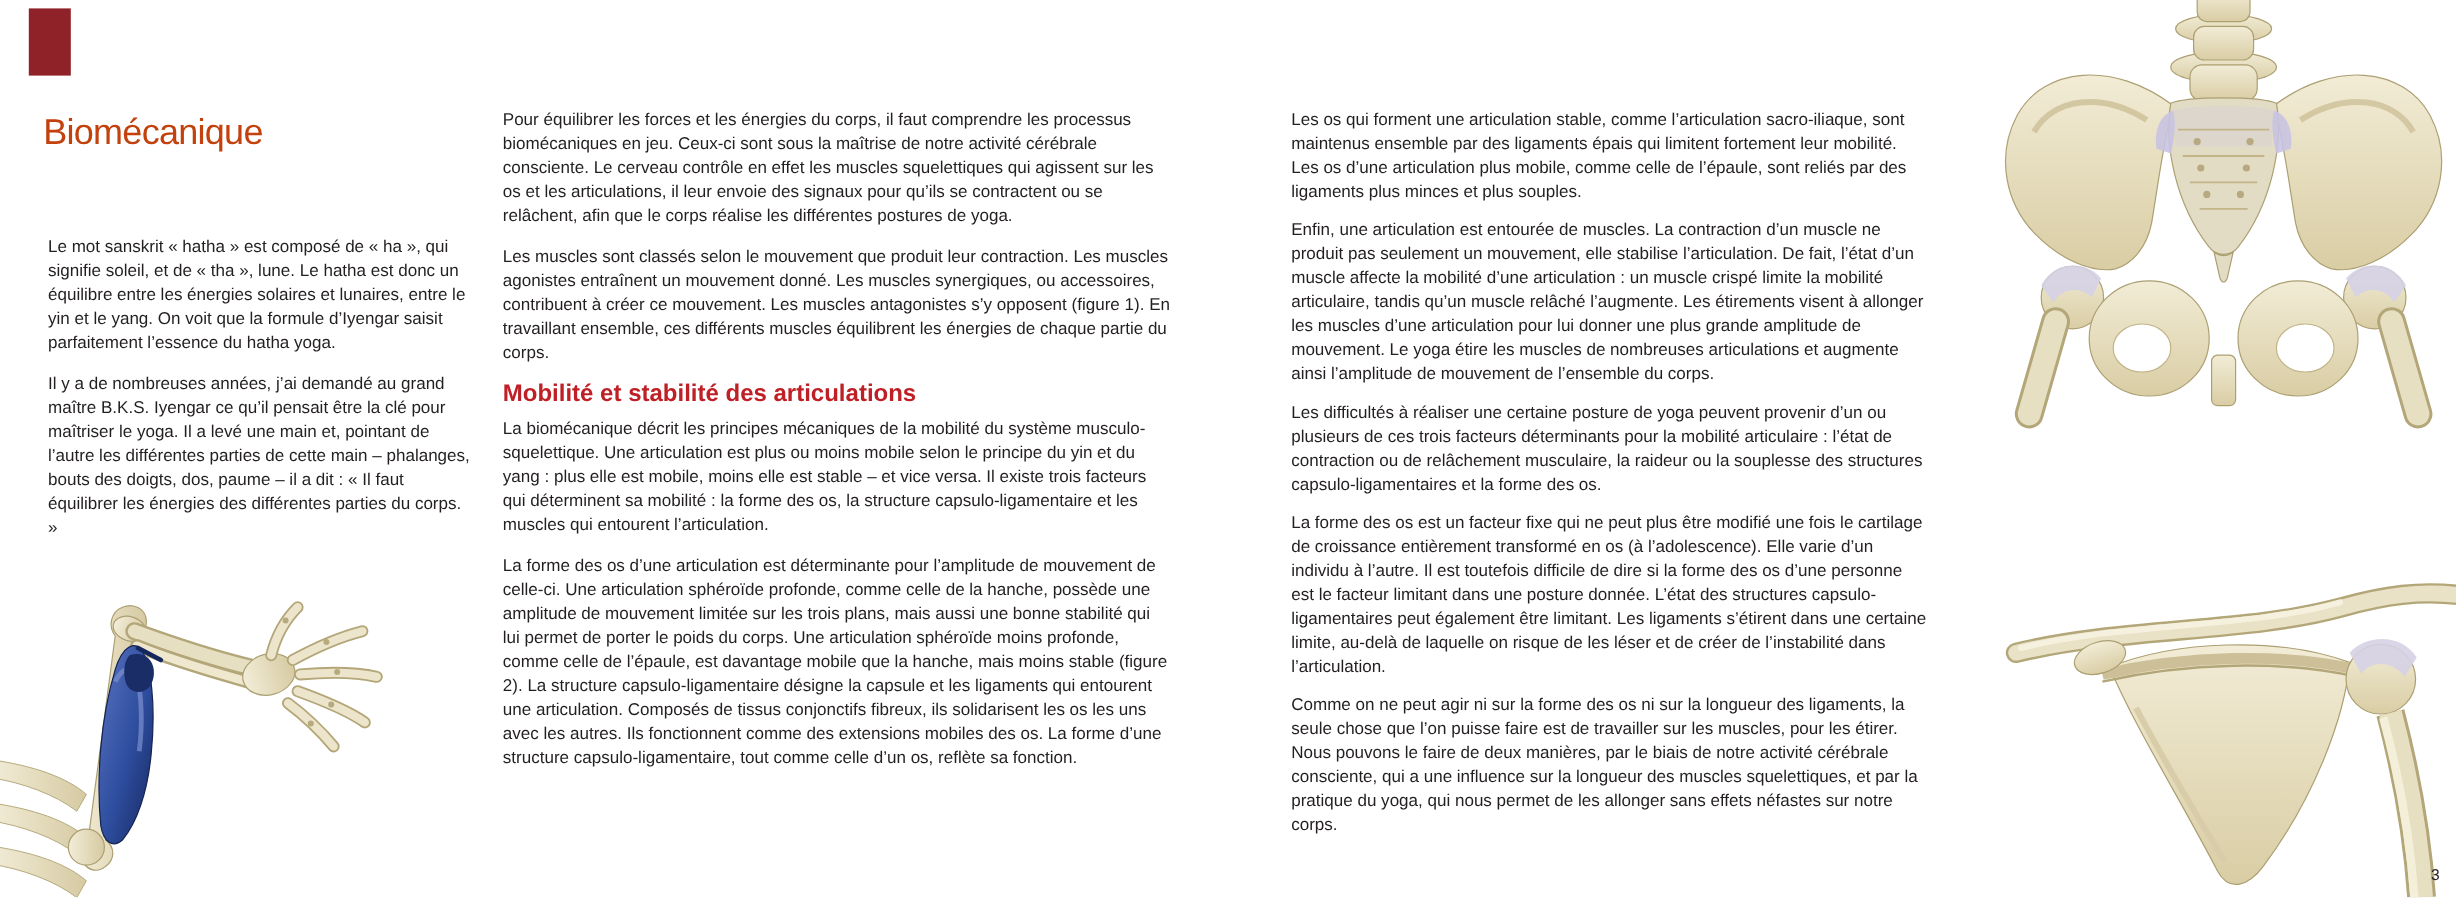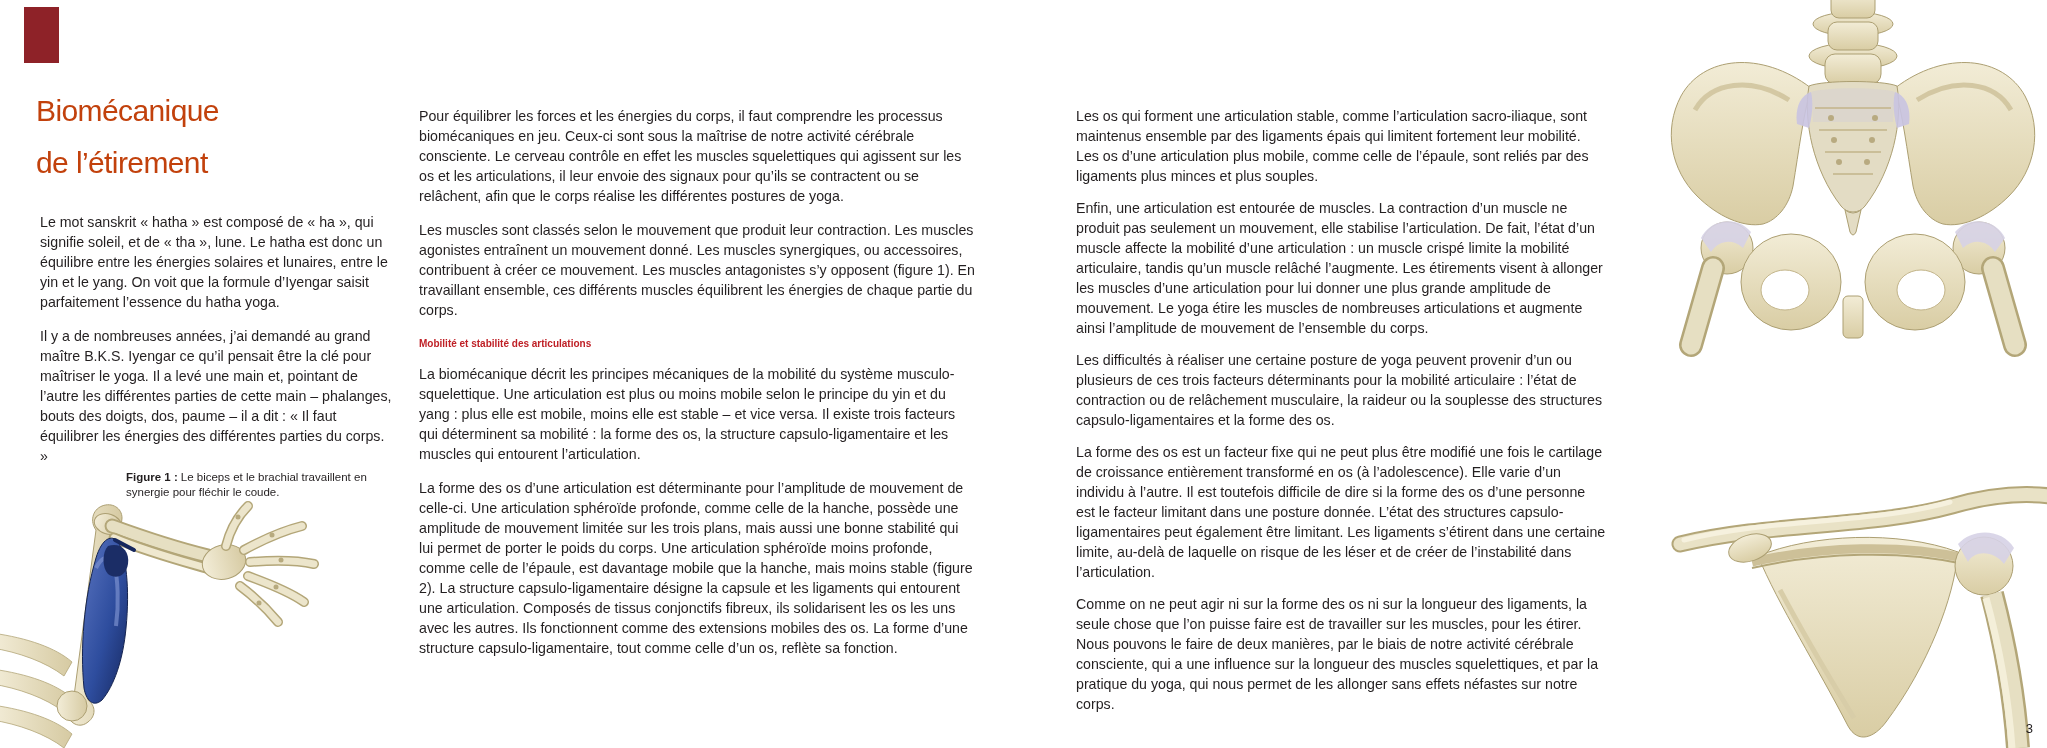--- a/index.html
+++ b/index.html
@@ -9,48 +9,47 @@
     background:#ffffff; color:#231f20;
     font-family:"Liberation Sans","DejaVu Sans",sans-serif;
   }
   .corner-mark { position:absolute; left:24px; top:7px; width:35px; height:56px; background:#8e2228; }
   .title {
     position:absolute; left:36px; top:66px; width:360px;
     font-size:30px; line-height:52px; font-weight:400; letter-spacing:-0.6px;
     color:#c2410c; z-index:2;margin-top:19px;
   }
   .title span { display:block; }
-  .col { position:absolute; font-size:14.2px; line-height:20px; z-index:2;margin-top:16px; }
+  .col { position:absolute; font-size:14.2px; line-height:20px; z-index:2; }
   .col p { margin:0 0 14px 0; }
   .col-1 { left:40px;  top:196px; width:356px; }
   .col-2 { left:419px; top:90px;  width:556px; }
   .col-3 { left:1076px;top:90px;  width:530px; }
   .col-3 p { margin:0 0 12px 0; }
-  .subhead { font-size:10px; line-height:20px; font-weight:700; color:#bf2026; margin:2px 0 10px 0; }
+  .subhead { font-size:20px; line-height:20px; font-weight:700; color:#bf2026; margin:2px 0 10px 0; }
   .caption { position:absolute; font-size:11.5px; line-height:15px; color:#231f20; z-index:3; }
   .caption strong { font-weight:700; margin-right:3px; }
   .caption1 { left:126px;  top:470px; width:266px; }
   .caption2 { left:1688px; top:392px; width:358px; }
   .fig { position:absolute; z-index:1; }
   .fig svg { display:block; }
   .fig-arm      { left:0;      top:438px; width:320px; height:310px; }
   .fig-pelvis   { left:1659px; top:0;     width:388px; height:385px; }
   .fig-shoulder { left:1662px; top:470px; width:385px; height:278px; }
   .page-number { position:absolute; right:14px; bottom:12px; font-size:13px; color:#231f20; z-index:4; }
 </style>
 </head>
 <body>
 
 <div class="spread">
 
   <div class="corner-mark"></div>
 
   <h1 class="title">
     <span>Biomécanique</span>
-    <span>de l’étirement</span>
   </h1>
 
   <div class="col col-1">
     <p>Le mot sanskrit « hatha » est composé de « ha », qui signifie soleil, et de « tha », lune. Le hatha est donc un équilibre entre les énergies solaires et lunaires, entre le yin et le yang. On voit que la formule d’Iyengar saisit parfaitement l’essence du hatha yoga.</p>
     <p>Il y a de nombreuses années, j’ai demandé au grand maître B.K.S. Iyengar ce qu’il pensait être la clé pour maîtriser le yoga. Il a levé une main et, pointant de l’autre les différentes parties de cette main – phalanges, bouts des doigts, dos, paume – il a dit : « Il faut équilibrer les énergies des différentes parties du corps. »</p>
   </div>
 
   <div class="col col-2">
     <p>Pour équilibrer les forces et les énergies du corps, il faut comprendre les processus biomécaniques en jeu. Ceux-ci sont sous la maîtrise de notre activité cérébrale consciente. Le cerveau contrôle en effet les muscles squelettiques qui agissent sur les os et les articulations, il leur envoie des signaux pour qu’ils se contractent ou se relâchent, afin que le corps réalise les différentes postures de yoga.</p>
     <p>Les muscles sont classés selon le mouvement que produit leur contraction. Les muscles agonistes entraînent un mouvement donné. Les muscles synergiques, ou accessoires, contribuent à créer ce mouvement. Les muscles antagonistes s’y opposent (figure 1). En travaillant ensemble, ces différents muscles équilibrent les énergies de chaque partie du corps.</p>
@@ -120,23 +119,20 @@
       </g>
       <g>
         <path d="M84 250 C 80 210, 84 160, 96 120 C 102 100, 112 96, 118 104 C 126 116, 130 150, 126 190 C 123 222, 114 248, 102 262 C 93 270, 86 262, 84 250 Z" fill="url(#muscleG)" stroke="#142350" stroke-width="1"></path>
         <path d="M96 130 C 102 118, 110 116, 114 126 C 118 140, 119 166, 116 188" stroke="#7b90cf" stroke-width="4" fill="none" opacity="0.7"></path>
         <path d="M108 108 C 120 104, 130 112, 128 126 C 126 138, 116 142, 108 136 C 102 130, 102 114, 108 108 Z" fill="#1b2d66"></path>
         <path d="M115 102 L 134 112" stroke="#16275e" stroke-width="4" stroke-linecap="round"></path>
       </g>
     </svg>
   </figure>
 
-  <div class="caption caption1">
-    <strong>Figure 1 :</strong><span>Le biceps et le brachial travaillent en synergie pour fléchir le coude.</span>
-  </div>
 
   <figure class="fig fig-pelvis">
     <svg width="388" height="385" viewBox="0 0 388 385">
       <defs>
         <linearGradient id="boneG2" x1="0" y1="0" x2="0" y2="1">
           <stop offset="0" stop-color="#f2ecd6"></stop>
             <stop offset="1" stop-color="#d9cda4"></stop>
         </linearGradient>
       </defs>
       <g fill="url(#boneG2)" stroke="#ac9f72" stroke-width="1">

